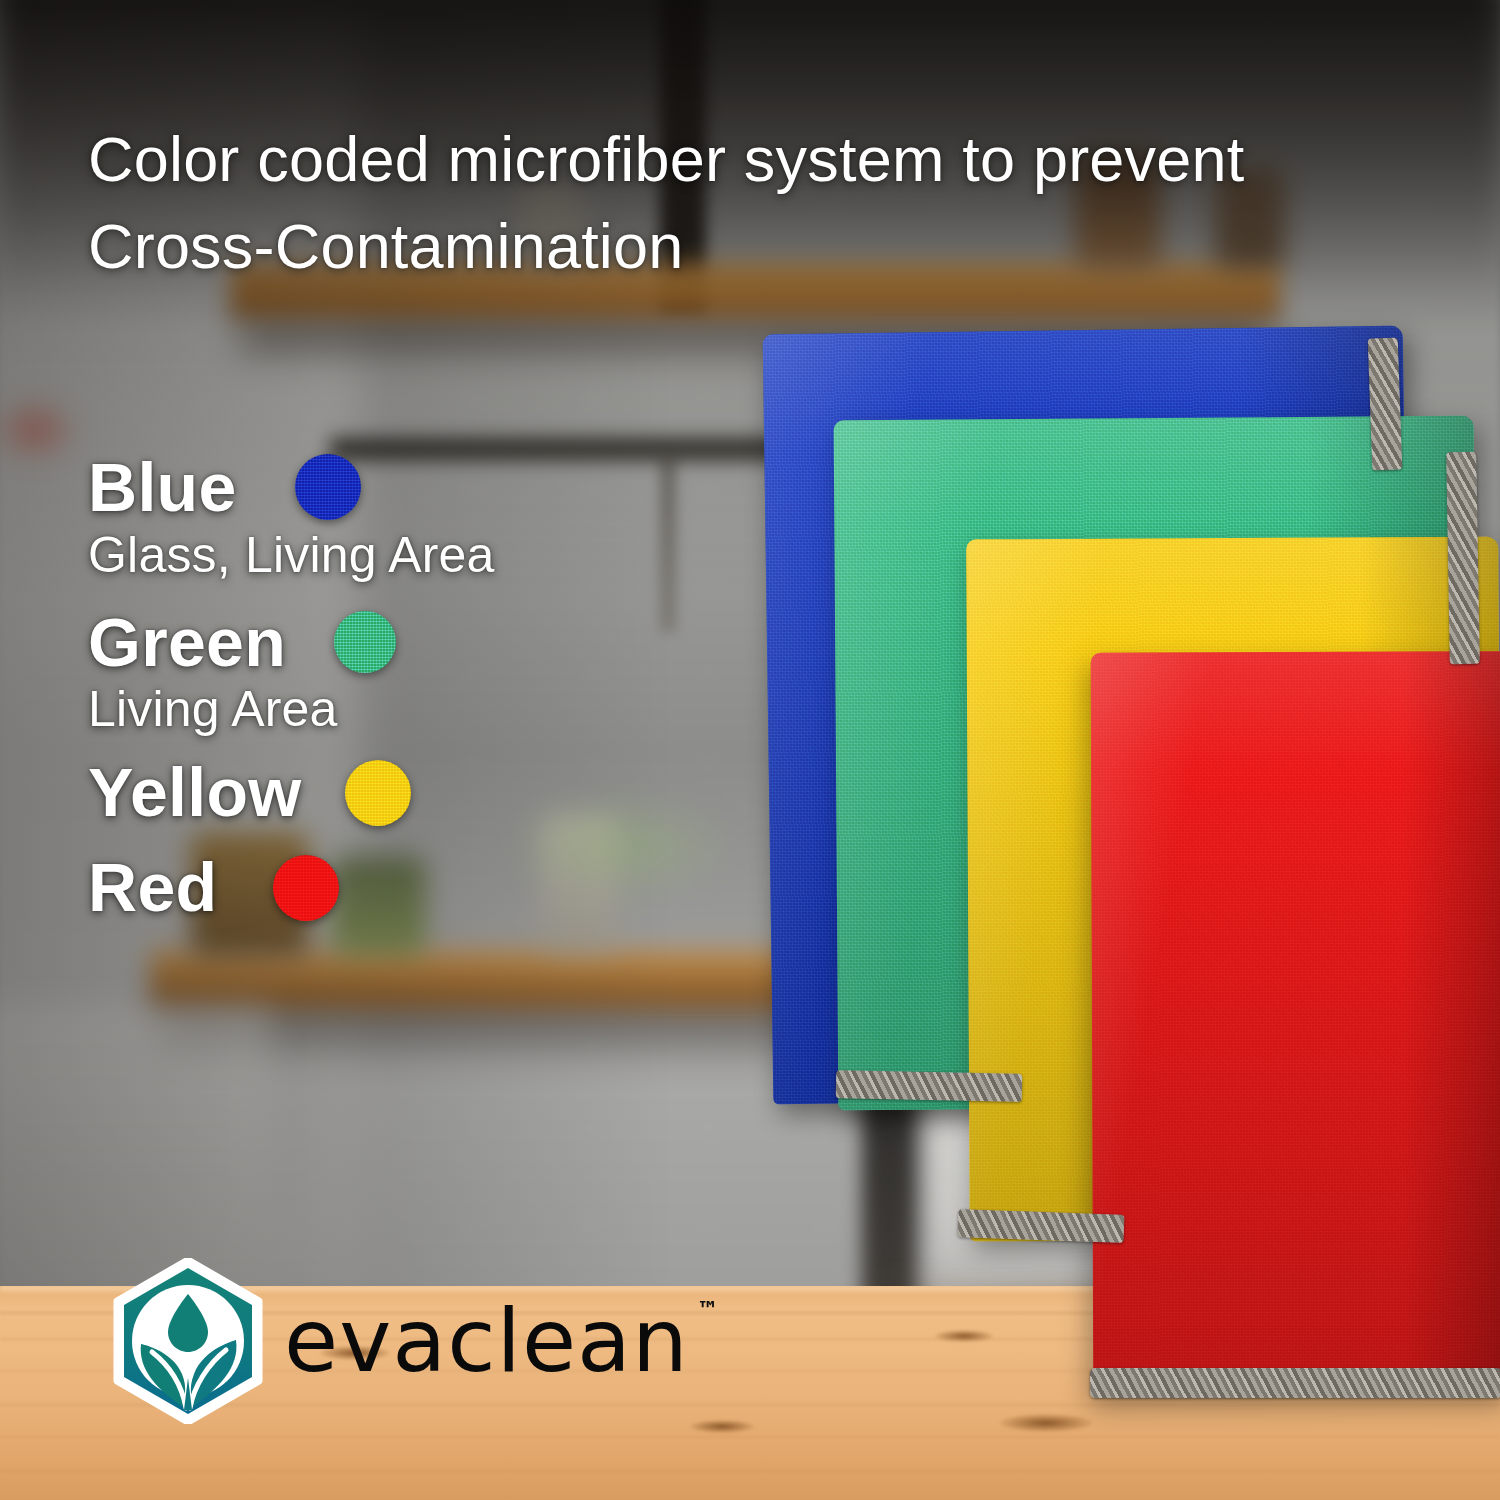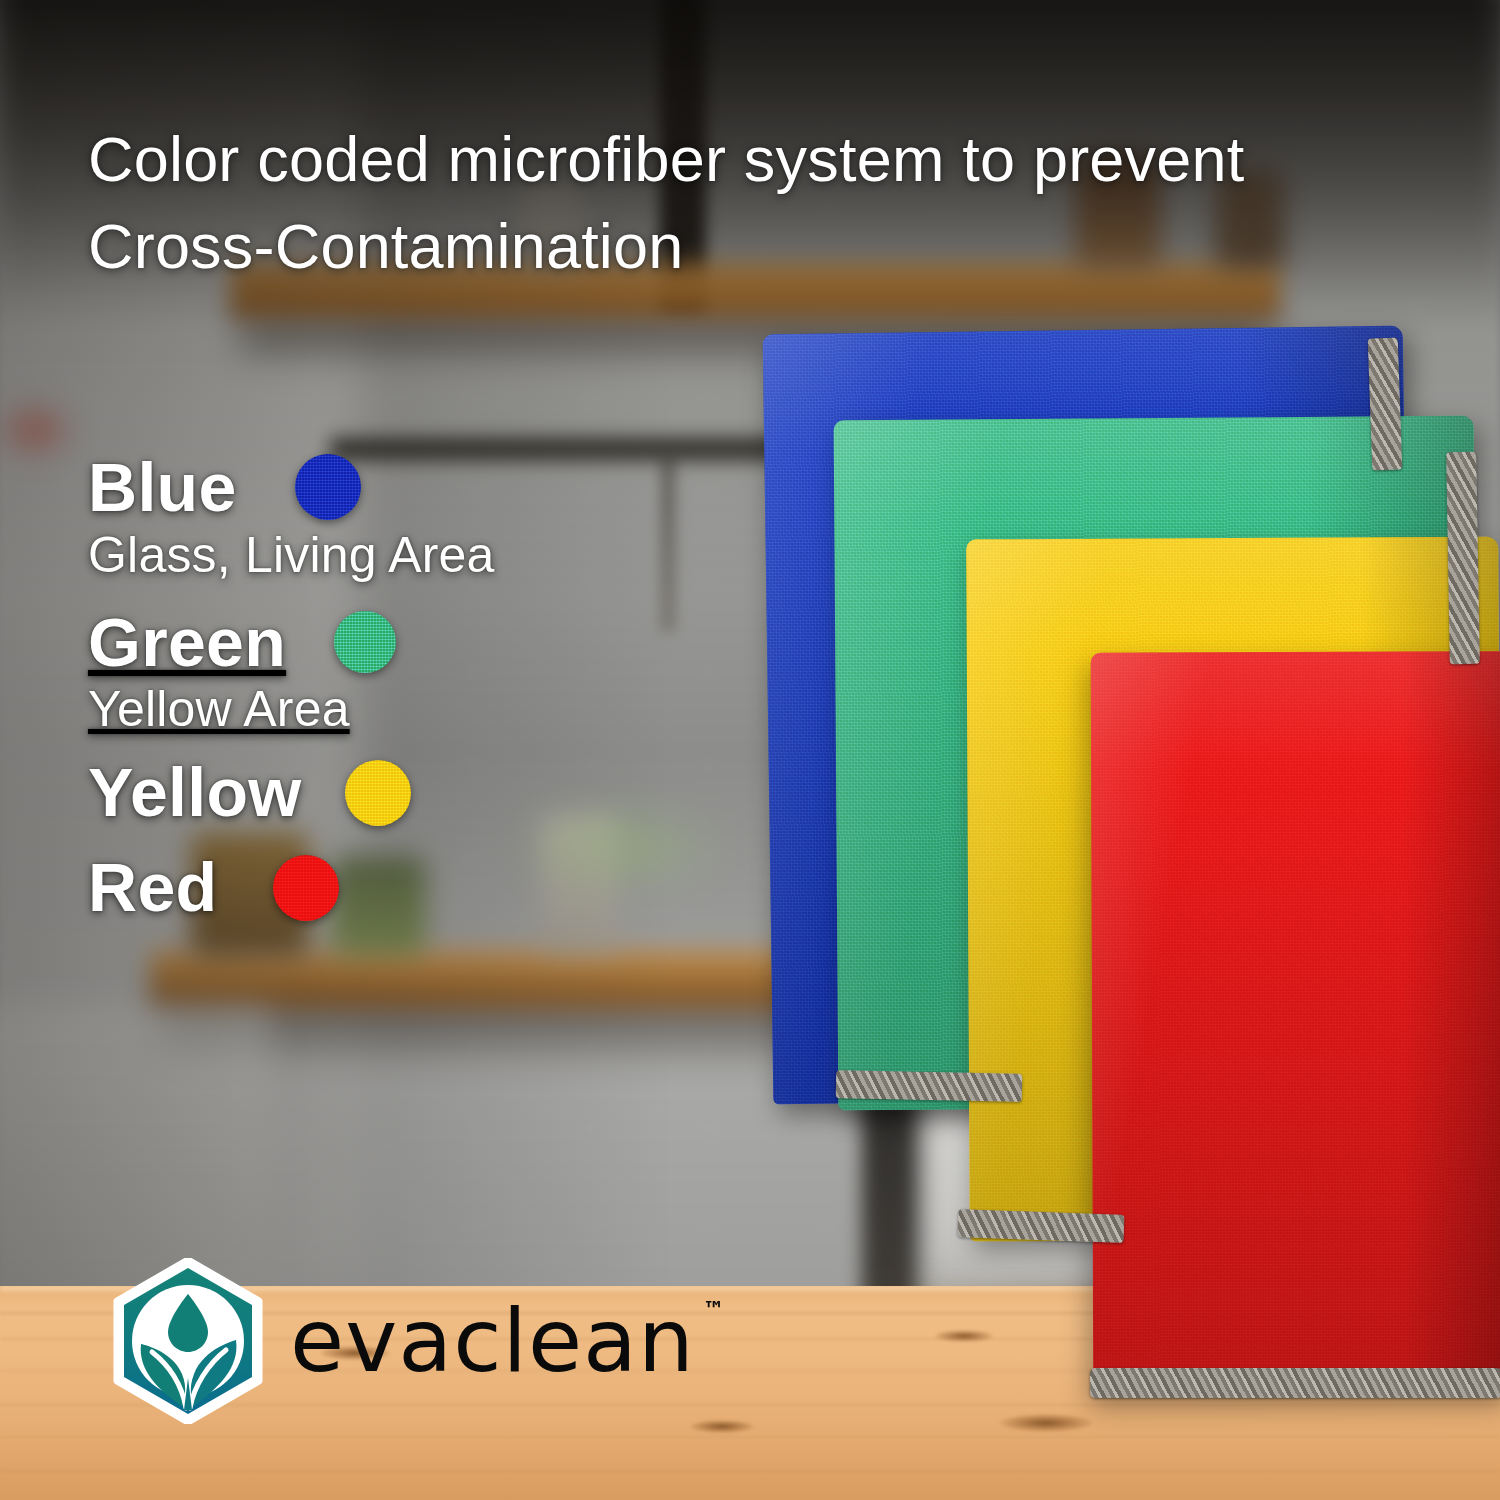--- a/index.html
+++ b/index.html
@@ -325,21 +325,21 @@
     letter-spacing: .2px;
     text-shadow: 0 2px 9px rgba(0,0,0,.62), 0 0 3px rgba(0,0,0,.4);
   }
 
   
   .logo-area {
     position: absolute;
     left: 112px; top: 1258px;
     display: flex;
     align-items: center;
-    gap: 26px;
+    gap: 20px;
   }
   .logo-mark { width: 152px; height: 166px; flex: 0 0 auto; }
   .logo-word {
     position: relative;
     color: #0a0a0a;
     font-size: 88px;
     font-weight: 400;
     letter-spacing: 1px;
     line-height: 1;
     font-family: "DejaVu Sans", sans-serif;
@@ -454,26 +454,26 @@
   <div class="legend">
 
     <div class="legend-row" style="margin-bottom:24px;">
       <div class="legend-title-line">
         <span class="legend-name">Blue</span>
         <span class="swatch" style="background:#1a2fc0; margin-left:58px;"></span>
       </div>
       <div class="legend-desc">Glass, Living Area</div>
     </div>
 
-    <div class="legend-row" style="text-decoration:underline;">
+    <div class="legend-row" style="">
       <div class="legend-title-line">
         <span class="legend-name">Green</span>
         <span class="swatch" style="background:#3fbd8a; width:62px; height:62px; margin-left:48px;"></span>
       </div>
-      <div class="legend-desc">Yellow Area</div>
+      <div class="legend-desc">Living Area</div>
     </div>
 
     <div class="legend-row" style="margin-bottom:24px;margin-top:20px;">
       <div class="legend-title-line">
         <span class="legend-name">Yellow</span>
         <span class="swatch" style="background:#f5d213; margin-left:44px;"></span>
       </div>
     </div>
 
     <div class="legend-row">

